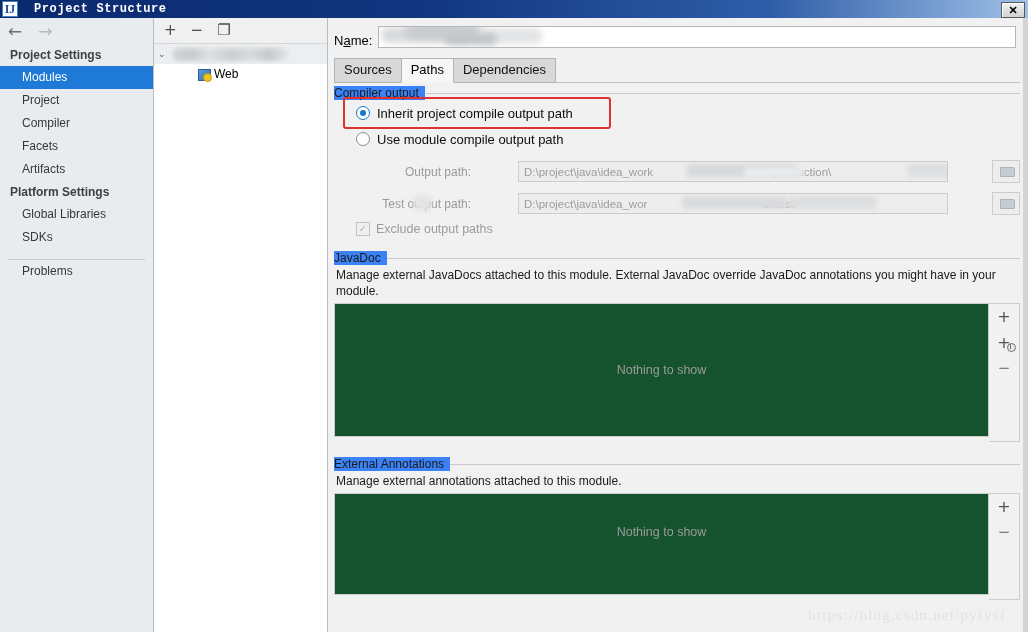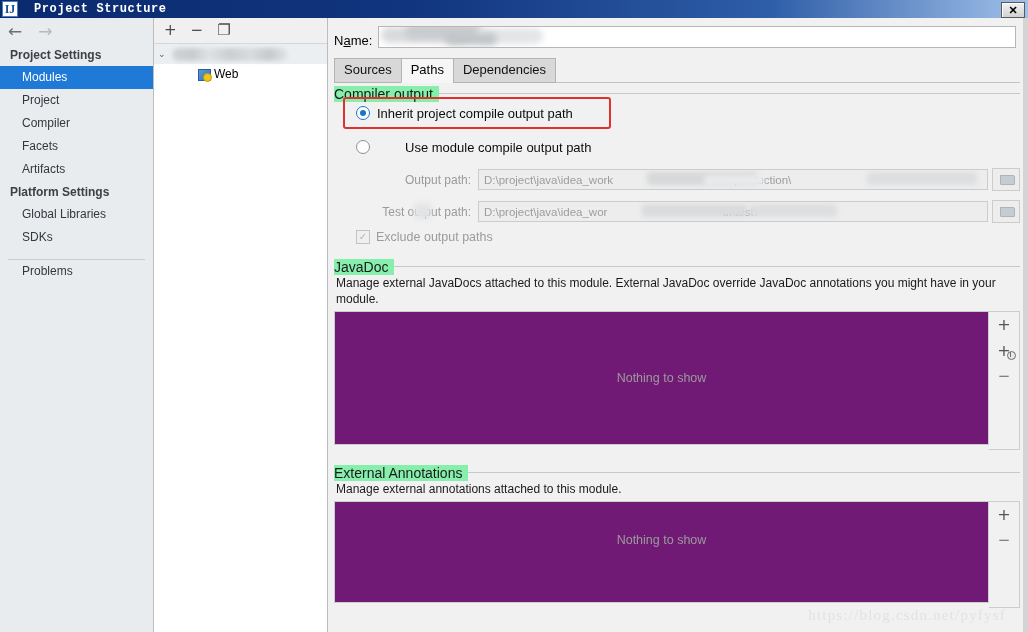--- a/index.html
+++ b/index.html
@@ -136,22 +136,22 @@
   .tab.active {
     background: #f6f6f6; border-bottom-color: #f6f6f6; color: #000;
   }
   #tab-underline {
     height: 1px; background: #c2c2c2; margin-top: -1px; margin-left: 6px; margin-right: 8px;
   }
 
   
   .group { margin: 10px 8px 0 6px; position: relative; }
   .group-legend {
-    position: absolute; left: 0; top: -7px; background: #86efac;
-    padding-right: 6px; font-size: 14px; color: #1a1a1a;
+    position: absolute; left: 0; top: -7px; background: #3b82f6;
+    padding-right: 6px; font-size: 12px; color: #1a1a1a;
   }
   .group-line {
     border-top: 1px solid #c8c8c8; height: 0; margin-left: 0;
   }
 
   
   .radio-row { display: flex; align-items: center; margin-left: 22px; height: 22px; }
   .radio {
     width: 12px; height: 12px; border-radius: 50%;
     border: 1px solid #8a8f94; background: #fdfdfd; margin-right: 7px;
@@ -161,21 +161,21 @@
   .radio.checked::after {
     content:''; width: 6px; height: 6px; border-radius: 50%; background: #1675d1;
   }
   .radio-label { font-size: 13px; color: #0d0d0d; }
   #red-highlight {
     position: absolute; border: 2px solid #e03131; border-radius: 3px;
     pointer-events: none;
   }
 
   
-  .path-row { display: flex; align-items: center; margin-left: 22px; margin-top: 5px; }
+  .path-row { display: flex; align-items: center; margin-left: 22px; margin-top: 5px; gap: 40px; }
   .path-label {
     width: 115px; text-align: right; font-size: 12px; color: #9a9a9a;
     margin-right: 7px; white-space: nowrap; position: relative;
   }
   .path-field {
     flex: 1; height: 19px; background: #ededed; border: 1px solid #cccccc;
     position: relative; overflow: hidden; display: flex; align-items: center;
   }
   .path-text {
     font-size: 11.5px; color: #9d9d9d; padding-left: 5px; white-space: nowrap;
@@ -206,21 +206,21 @@
     content: '✓'; font-size: 10px; color: #b4b4b4; line-height: 1;
     font-family: "DejaVu Sans", sans-serif;
   }
   .check-label { font-size: 12.5px; color: #9b9b9b; }
 
   .desc-text { font-size: 12px; color: #1a1a1a; margin: 8px 2px 0 2px; line-height: 16px; }
 
   
   .listwrap { display: flex; margin-top: 4px; }
   .listbox {
-    flex: 1; background: #701a75; border: 1px solid #cdcdcd;
+    flex: 1; background: #14532d; border: 1px solid #cdcdcd;
     display: flex; align-items: center; justify-content: center;
     color: #9b9b9b; font-size: 12.5px; position: relative;
   }
   .listbtns {
     width: 30px; background: #f1f1f1; border: 1px solid #cdcdcd; border-left: none;
     display: flex; flex-direction: column; align-items: center; padding-top: 5px; gap: 10px;
   }
   .lbtn { font-size: 16px; color: #555; line-height: 1; font-family: "DejaVu Sans", sans-serif; position: relative; }
   .lbtn.minus { font-size: 15px; color: #7d7d7d; }
   .lbtn .globe {
@@ -316,21 +316,21 @@
     <div class="group-line" style="margin-left:92px;"></div>
     <div class="group-legend">Compiler output</div>
 
     <div style="position:relative; padding-top:8px;">
       <div id="red-highlight" style="left:9px; top:3px; width:264px; height:28px;"></div>
 
       <div class="radio-row">
         <span class="radio checked"></span>
         <span class="radio-label">Inherit project compile output path</span>
       </div>
-      <div class="radio-row" style="margin-top:12px;gap:28px;">
+      <div class="radio-row" style="margin-top:4px;">
         <span class="radio"></span>
         <span class="radio-label">Use module compile output path</span>
       </div>
     </div>
 
     <div class="path-row" style="margin-top:10px;">
       <span class="path-label">Output path:</span>
       <div class="path-field">
         <span class="path-text">D:\project\java\idea_work</span>
         <span class="path-text" style="padding-left:118px;">\production\</span>

